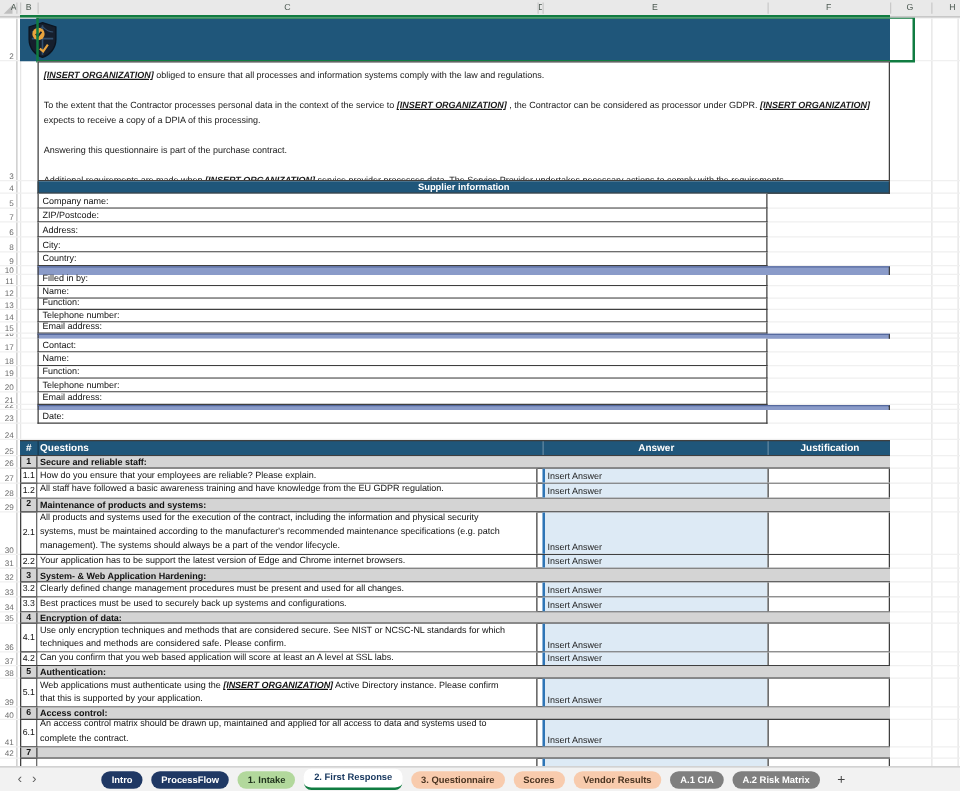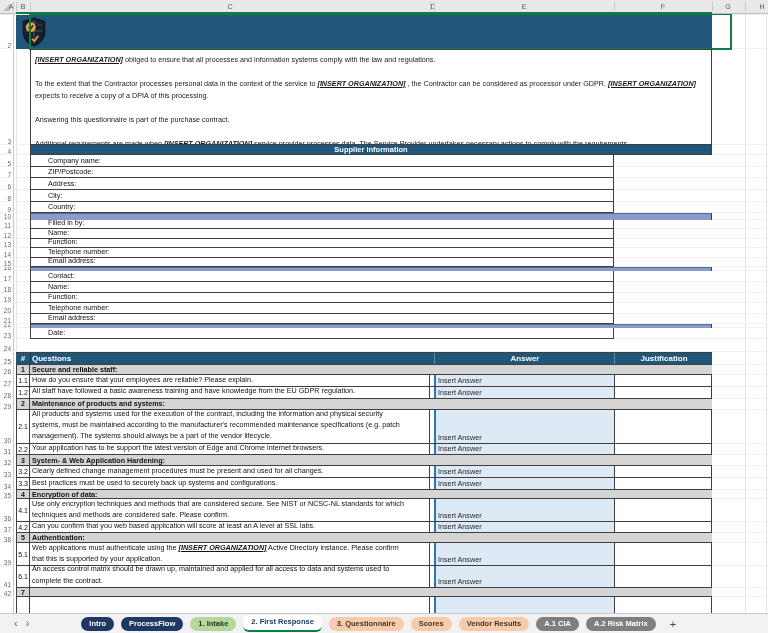--- a/index.html
+++ b/index.html
@@ -38,21 +38,21 @@
   .intro-p{margin:0;}
   .intro-p + .intro-p{margin-top:12px;}
   .org{font-weight:700;font-style:italic;text-decoration:underline;}
 
   
   .suptitle{position:absolute;left:30px;width:682px;top:0;bottom:0;z-index:2;box-sizing:border-box;
             border:1px solid #3F3F3F;border-top:none;color:#fff;font-weight:700;font-size:7.5px;
             display:flex;align-items:center;justify-content:center;}
   .fieldrow{position:absolute;left:30px;width:584px;top:0;bottom:0;z-index:2;background:#fff;
             box-sizing:border-box;border:1px solid #3F3F3F;border-top:none;
-            display:flex;align-items:flex-end;padding:0 0 1px 17px;font-size:7.2px;color:#111;}
+            display:flex;align-items:flex-end;padding:0 0 1px 3px;font-size:7.2px;color:#111;}
   .seprow{position:absolute;left:30px;width:682px;top:0;bottom:0;z-index:2;box-sizing:border-box;
           border-left:1px solid #3F3F3F;border-right:1px solid #3F3F3F;border-top:1px solid #55699E;}
 
   
   .trow{position:absolute;left:16px;width:696px;top:0;bottom:0;z-index:2;box-sizing:border-box;
         border-bottom:1px solid #3F3F3F;}
   .tcell{position:absolute;top:0;bottom:0;box-sizing:border-box;overflow:hidden;}
   .cell-num{left:0;width:14px;border-left:1px solid #3F3F3F;border-right:1px solid #3F3F3F;
             display:flex;align-items:center;justify-content:center;font-size:7px;color:#111;}
   .cell-q{left:14px;width:400px;border-right:1px solid #3F3F3F;background:#fff;
@@ -407,20 +407,27 @@
           <div class="tcell cell-num">5.1</div>
           <div class="tcell cell-q">
             <div><span>Web applications must authenticate using the </span><span class="org">[INSERT ORGANIZATION]</span><span> Active Directory instance. Please confirm</span><br><span>that this is supported by your application.</span></div>
           </div>
           <div class="tcell cell-ans" style="background: rgb(221, 234, 245); border-left-color: rgb(46, 117, 182);">
             <span>Insert Answer</span>
           </div>
           <div class="tcell cell-just"></div>
         </div>
       </div>
+      <div class="xrow" style="height: 10px;">
+        <div class="gutter">40</div>
+        <div class="trow section" style="background: rgb(212, 212, 212);">
+          <div class="tcell cell-num" style="font-weight: 700;">6</div>
+          <div class="tcell cell-sectext">Access control:</div>
+        </div>
+      </div>
       <div class="xrow" style="height: 21.5px;">
         <div class="gutter">41</div>
         <div class="trow">
           <div class="tcell cell-num">6.1</div>
           <div class="tcell cell-q">
             <div><span>An access control matrix should be drawn up, maintained and applied for all access to data and systems used to</span><br><span>complete the contract.</span></div>
           </div>
           <div class="tcell cell-ans" style="background: rgb(221, 234, 245); border-left-color: rgb(46, 117, 182);">
             <span>Insert Answer</span>
           </div>

